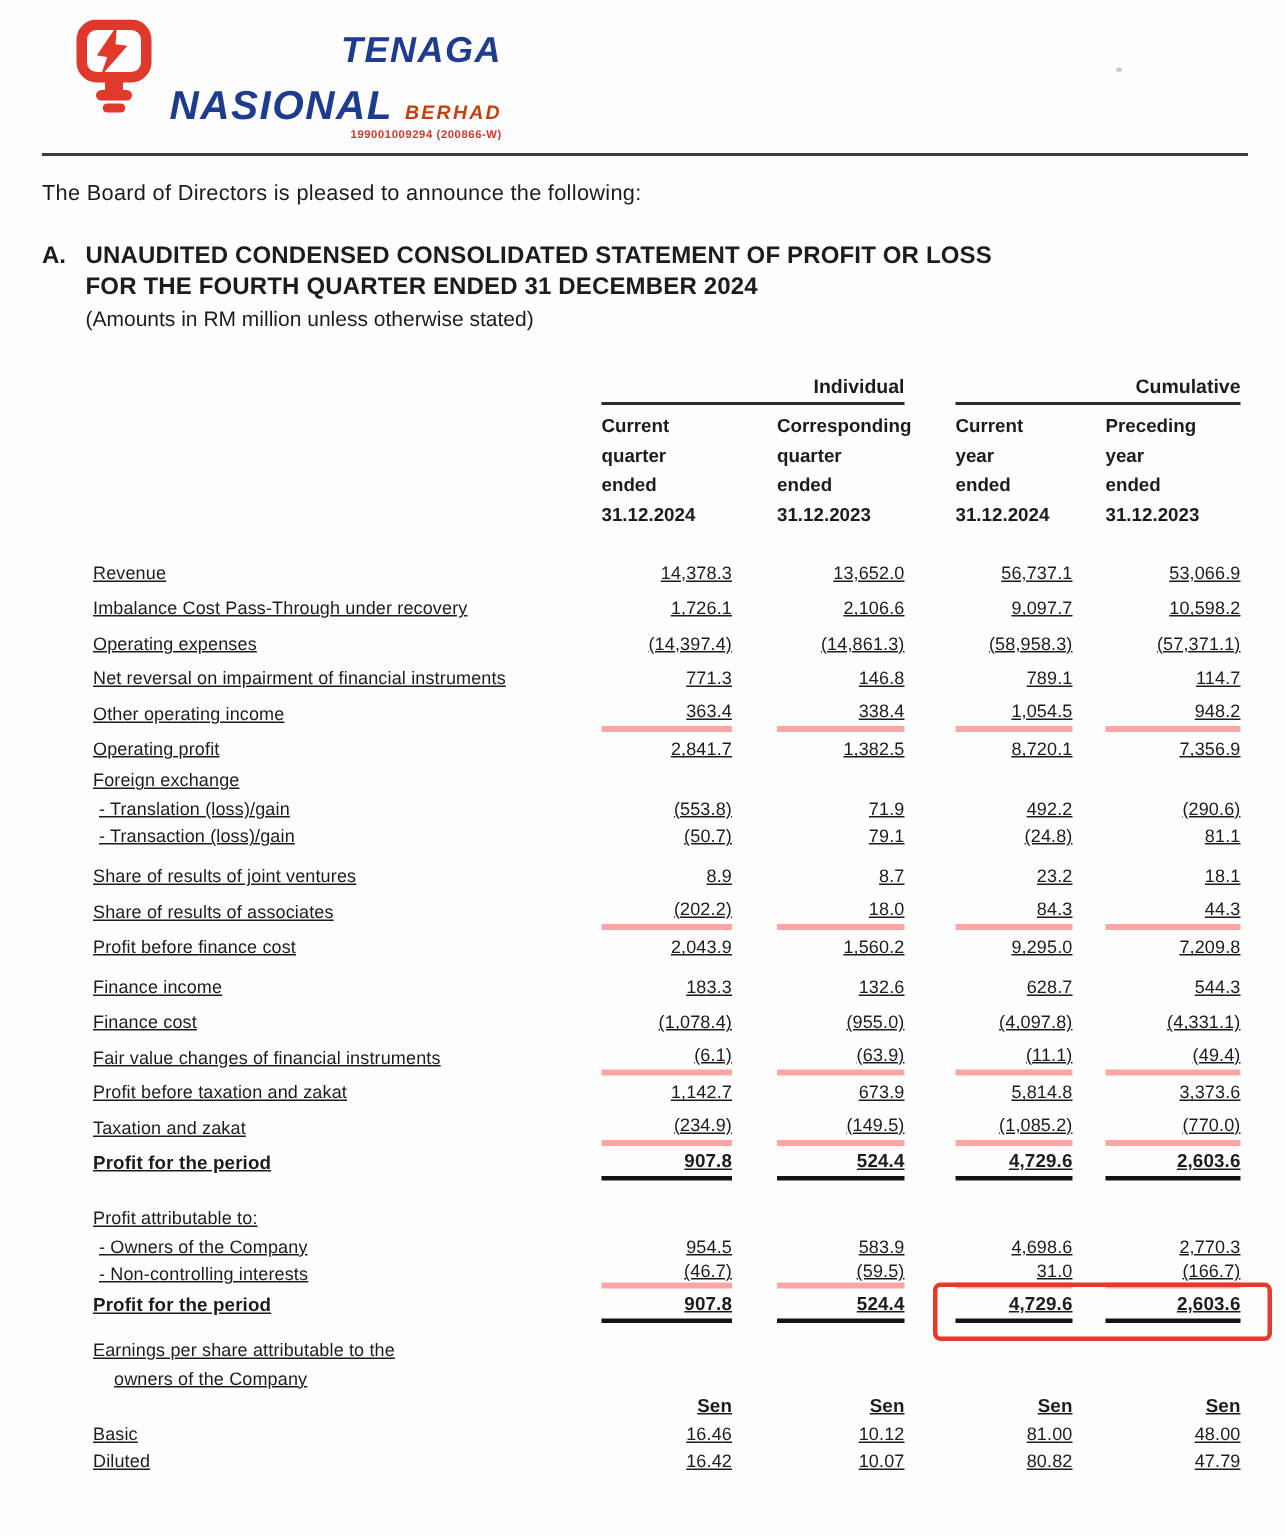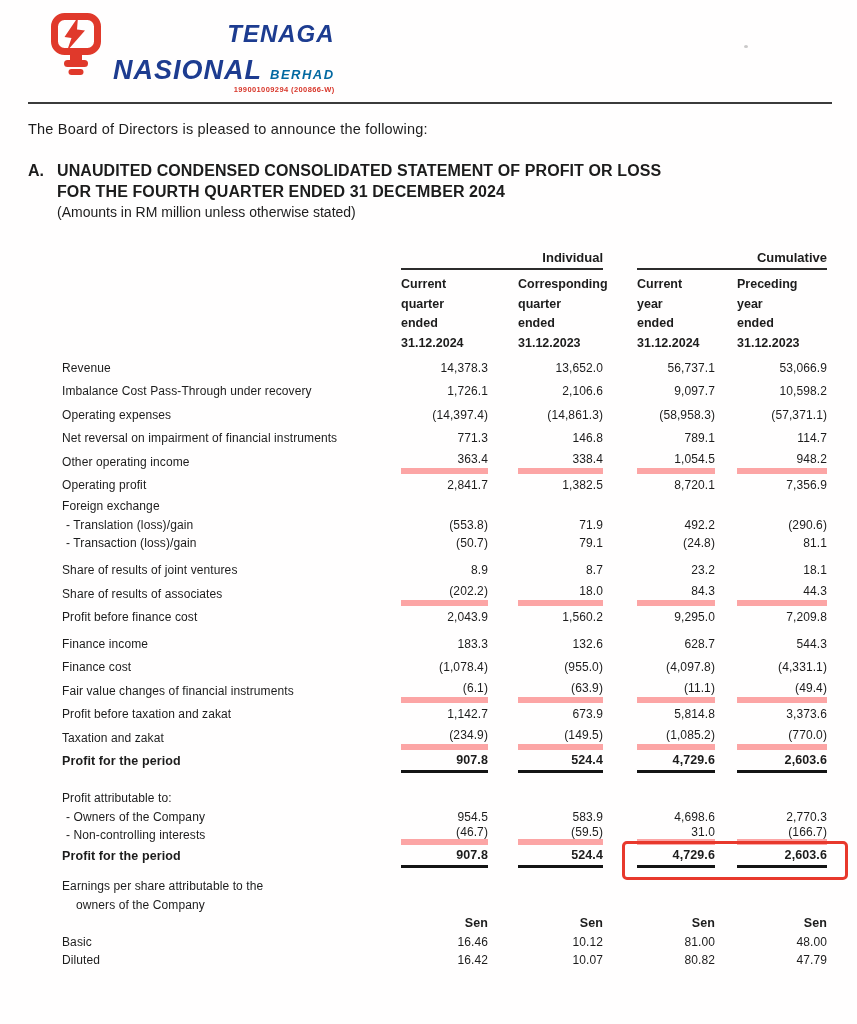--- a/index.html
+++ b/index.html
@@ -8,21 +8,21 @@
     position:relative; width:857px; height:1024px; background:#fffefe;
     font-family:"Liberation Sans", sans-serif; color:#1c1c1c; overflow:hidden;
   }
 
   
   .logo-row { display:flex; align-items:flex-start; padding:13px 0 0 50px; height:92px;text-align:right; }
   .logo-icon { flex:0 0 auto; }
   .logo-text { margin-left:11px; padding-top:9px; line-height:1; }
   .brand1 { font-size:24px; font-weight:bold; font-style:italic; letter-spacing:1px; color:#1d3c90; }
   .brand2 { font-size:27px; font-weight:bold; font-style:italic; letter-spacing:1px; color:#1d3c90; margin-top:11px; display:flex; align-items:baseline; }
-  .brand-suffix { font-size:13px; font-weight:bold; font-style:italic; letter-spacing:1.5px; margin-left:8px; color:#0369a1; }
+  .brand-suffix { font-size:13px; font-weight:bold; font-style:italic; letter-spacing:1.5px; margin-left:8px; color:#c2410c; }
   .brand-reg { font-size:7.5px; font-weight:bold; color:#d8362a; letter-spacing:0.4px; margin-top:2px; }
   .artifact-dot { position:absolute; left:744px; top:45px; width:4px; height:3px; background:#8a8a8a; opacity:.45; border-radius:50%; }
 
   .top-rule { margin:10px 0 0 28px; width:804px; height:2px; background:#3b3b3b; }
 
   
   .intro { margin:17px 0 0 28px; font-size:14.5px; letter-spacing:0.2px; }
   .section { display:flex; margin:23px 0 0 28px; }
   .section-letter { width:29px; font-size:16px; font-weight:bold; line-height:21px; }
   .section-title-line { font-size:16px; font-weight:bold; line-height:21px; letter-spacing:0.1px; }
@@ -36,38 +36,38 @@
            border-bottom:2px solid #2c2c2c; padding-bottom:3px; }
   .gcell.g1 { margin-left:34px; width:190px; }
   .col-headers { display:flex; margin-top:5px; }
   .hspacer { width:373px; }
   .hcell { text-align:left; font-weight:bold; font-size:12.5px; line-height:19.5px; }
   .hcell.c0 { width:87px; }
   .hcell.c1 { width:85px; margin-left:30px; }
   .hcell.c2 { width:78px; margin-left:34px; }
   .hcell.c3 { width:90px; margin-left:22px; }
 
-  .table-body { margin-top:3px; }
+  .table-body { margin-top:17px;text-decoration:underline; }
   .trow { display:flex; align-items:center; height:23.5px; font-size:12px; }
   .trow.tight { height:18.5px; }
   .trow.bold { font-weight:bold; font-size:12.5px; }
   .gap-xs { margin-top:3px; }
   .gap-sm { margin-top:6px; }
   .gap-md { margin-top:9px; }
   .gap-lg { margin-top:16px; }
   .tlabel { width:373px; padding-left:34px; letter-spacing:0.1px; }
   .tlabel.sub { padding-left:38px; }
   .tlabel.indent { padding-left:48px; }
   .tval { align-self:stretch; display:flex; align-items:center; justify-content:flex-end;
           text-align:right; letter-spacing:0.1px; }
   .tval.c0 { width:87px; }
   .tval.c1 { width:85px; margin-left:30px; }
   .tval.c2 { width:78px; margin-left:34px; }
   .tval.c3 { width:90px; margin-left:22px; }
-  .tval.u { border-bottom:6px solid #fca5a5; }
+  .tval.u { border-bottom:4px solid #fca5a5; }
   .tval.total { border-bottom:3px solid #141414; }
   .tval.boldv { font-weight:bold; font-size:12.5px; }
   .highlight-box { position:absolute; left:594px; top:-4px; width:226px; height:39px;
                    border:3px solid #e8382c; border-radius:5px; pointer-events:none; z-index:5; }
 </style>
 </head>
 <body>
 
 <div class="page">
 

